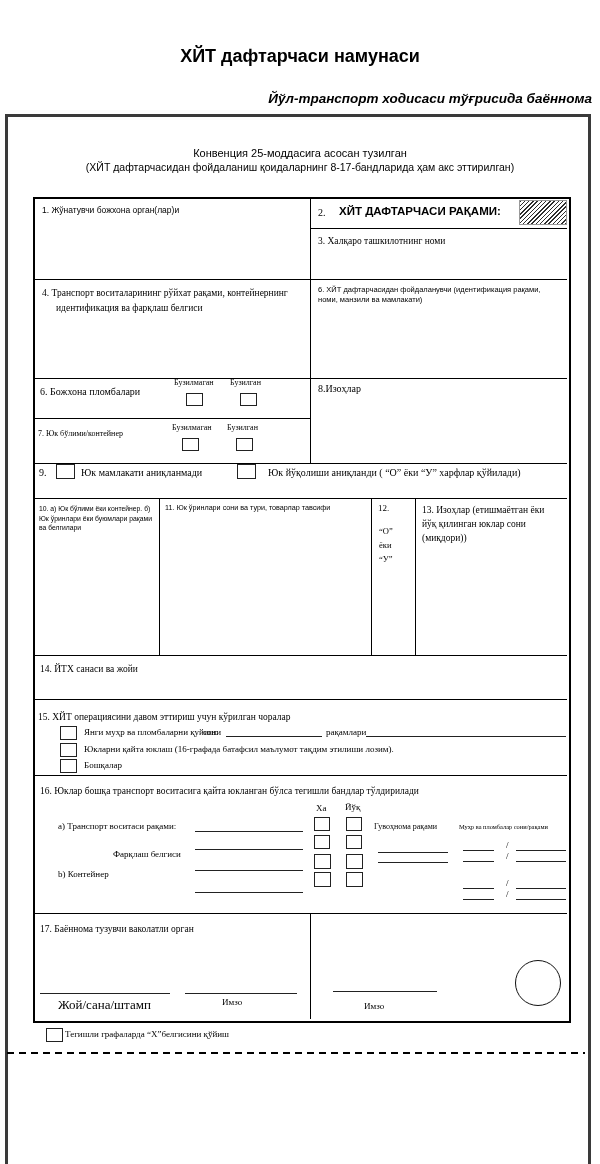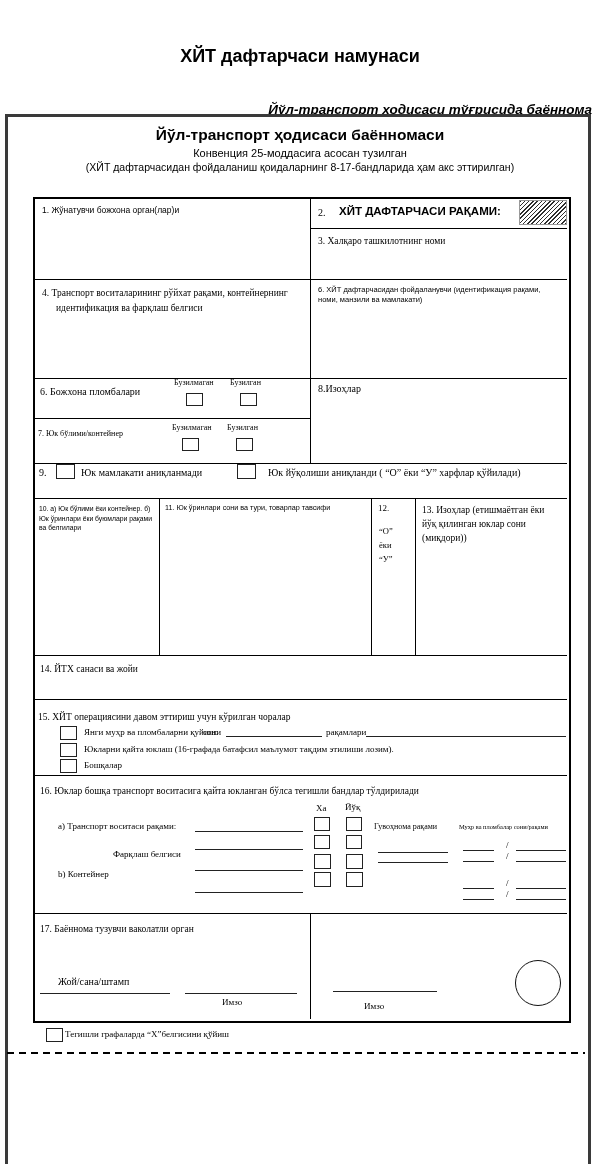--- a/index.html
+++ b/index.html
@@ -29,25 +29,24 @@
     background:repeating-linear-gradient(90deg,#000 0 7px,transparent 7px 12px);
   }
   .hang { padding-left:14px; text-indent:-14px; }
 </style>
 </head>
 <body>
 
 <div class="page">
 
   <div class="abs ctr sans b" style="top:10px;font-size:18px;">ХЙТ дафтарчаси намунаси</div>
-  <div class="abs sans b i" style="top:66px;right:8px;font-size:13.5px;">Йўл-транспорт ходисаси тўғрисида баённома</div>
+  <div class="abs sans b i" style="top:55px;right:8px;font-size:13.5px;">Йўл-транспорт ходисаси тўғрисида баённома</div>
 
   <div class="outerbox" style="left:5px;top:78px;width:580px;height:1072px;"></div>
 
-  <div class="abs ctr sans b" style="top:90px;font-size:15.5px;">Йўл-транспорт ҳодисаси баённомаси</div>
   <div class="abs ctr sans" style="top:111px;font-size:11px;">Конвенция 25-моддасига асосан тузилган</div>
   <div class="abs ctr sans" style="top:125px;font-size:10.5px;">(ХЙТ дафтарчасидан фойдаланиш қоидаларнинг 8-17-бандларида ҳам акс эттирилган)</div>
 
   <div class="frame" style="left:33px;top:161px;width:534px;height:822px;"></div>
 
   <div class="hl" style="left:310px;top:192px;width:257px;"></div>
   <div class="hl" style="left:35px;top:243px;width:532px;"></div>
   <div class="hl" style="left:35px;top:342px;width:532px;"></div>
   <div class="hl" style="left:35px;top:382px;width:275px;"></div>
   <div class="hl" style="left:35px;top:427px;width:532px;"></div>
@@ -155,21 +154,21 @@
   <div class="abs" style="left:506px;top:842px;font-size:9px;">/</div>
   <div class="ul" style="left:516px;top:842px;width:50px;height:10px;"></div>
 
   <div class="ul" style="left:463px;top:853px;width:31px;height:10px;"></div>
   <div class="abs" style="left:506px;top:853px;font-size:9px;">/</div>
   <div class="ul" style="left:516px;top:853px;width:50px;height:10px;"></div>
 
   <div class="abs" style="left:40px;top:888px;font-size:9.5px;">17. Баённома тузувчи ваколатли орган</div>
   <div class="ul" style="left:40px;top:945px;width:130px;height:12px;"></div>
   <div class="ul" style="left:185px;top:945px;width:112px;height:12px;"></div>
-  <div class="abs" style="left:58px;top:940px;font-size:10px;">Жой/сана/штамп</div>
+  <div class="abs" style="left:58px;top:961px;font-size:13px;">Жой/сана/штамп</div>
   <div class="abs" style="left:222px;top:961px;font-size:9px;">Имзо</div>
 
   <div class="circle" style="left:515px;top:924px;width:44px;height:44px;"></div>
   <div class="ul" style="left:333px;top:943px;width:104px;height:12px;"></div>
   <div class="abs" style="left:364px;top:965px;font-size:9px;">Имзо</div>
 
   <div class="cb" style="left:46px;top:992px;width:15px;height:12px;"></div>
   <div class="abs" style="left:65px;top:993px;font-size:9px;">Тегишли графаларда “Х”белгисини қўйиш</div>
 
   <div class="dash" style="left:7px;top:1016px;width:578px;"></div>

